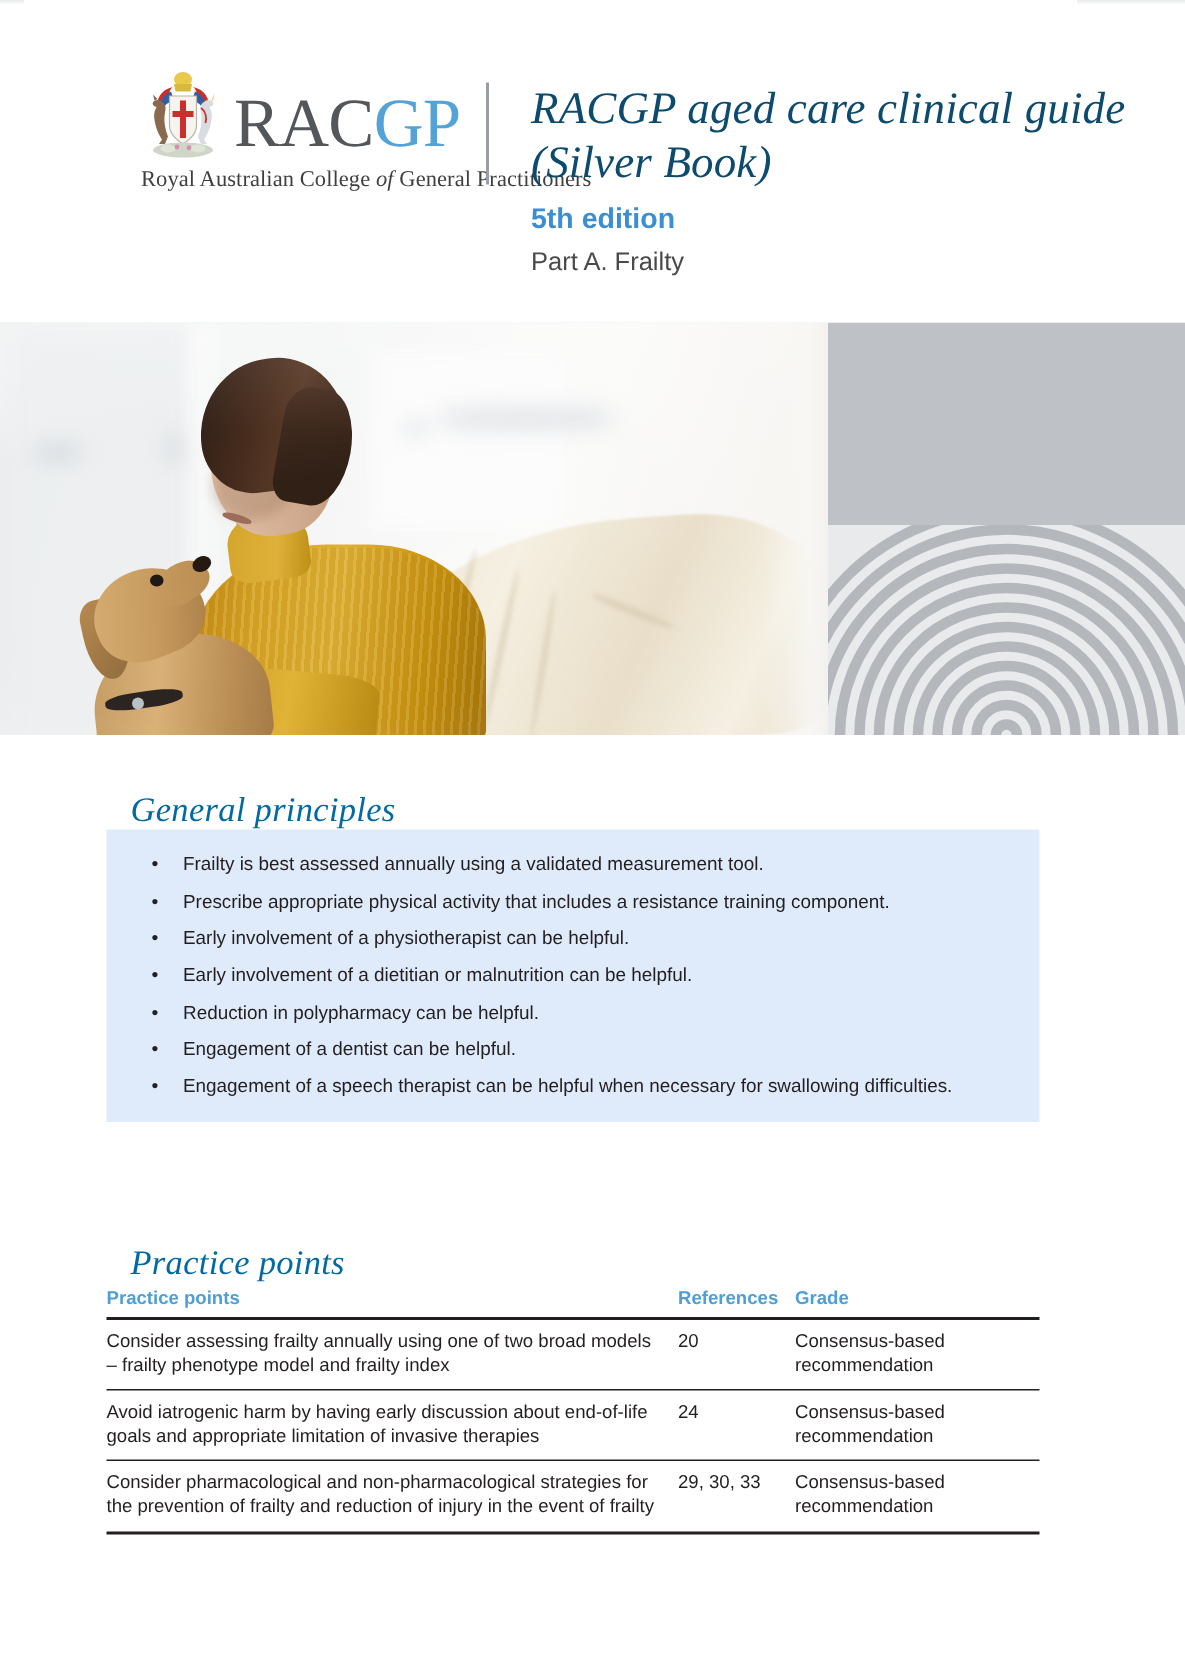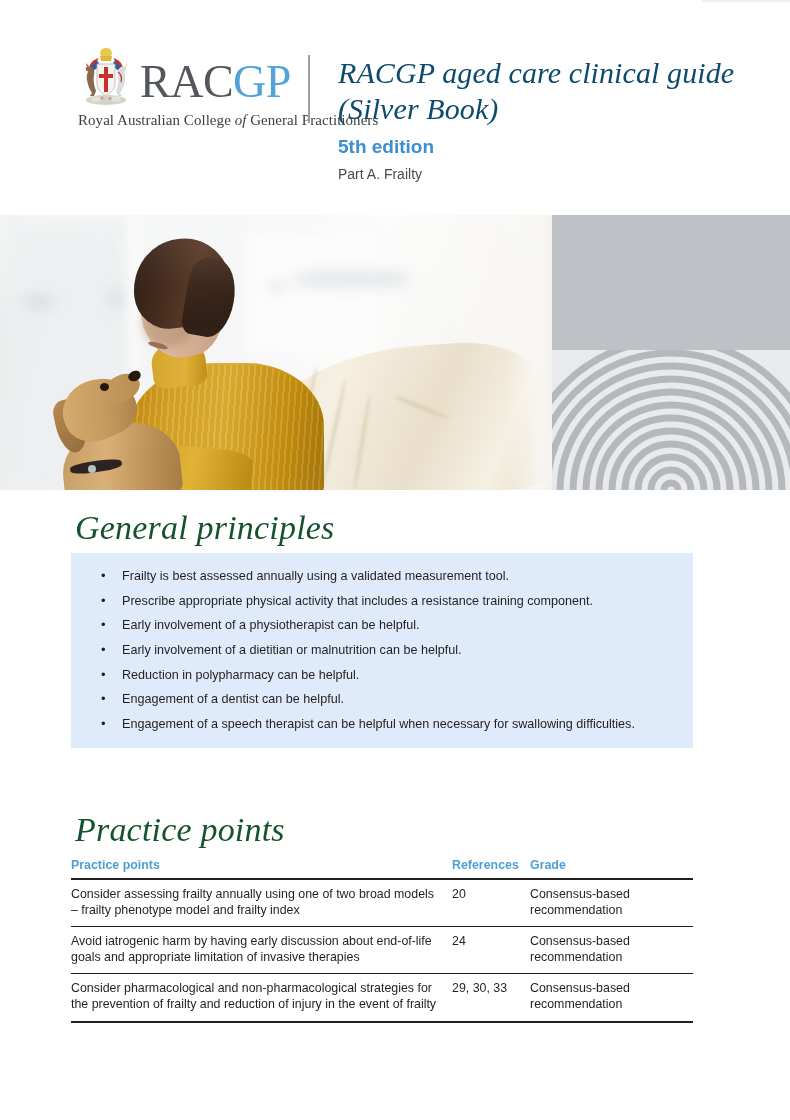--- a/index.html
+++ b/index.html
@@ -19,21 +19,21 @@
   
   .page-top-rule {
     position: absolute; top: 0; left: 0;
     width: 790px; height: 3px;
     background: linear-gradient(to bottom, #e9eaec 0%, #f4f5f6 60%, #ffffff 100%);
   }
 
   
   .header {
     position: absolute;
-    left: 0; top: 0;
+    left: 16px; top: 0;
     width: 702px; height: 215px;
     background: #ffffff;
   }
   .brand {
     position: absolute;
     left: 78px; top: 46px;
     width: 214px;
   }
   .brand-row {
     display: flex;
@@ -93,21 +93,21 @@
     font-family: "Liberation Sans", sans-serif;
     font-weight: bold;
     font-size: 19px;
     line-height: 22px;
     color: #3b8ed0;
   }
   .doc-part {
     margin: 6px 0 0 0;
     font-family: "Liberation Sans", sans-serif;
     font-weight: 400;
-    font-size: 14px;
+    font-size: 17px;
     line-height: 21px;
     color: #4a4a4c;
   }
 
   
   .hero {
     position: absolute;
     left: 0; top: 215px;
     width: 790px; height: 275px;
     overflow: hidden;
@@ -356,24 +356,24 @@
   
   .content {
     position: absolute;
     left: 0; top: 490px;
     width: 790px;
   }
   .section-heading {
     font-family: "Liberation Serif", serif;
     font-style: italic;
     font-weight: 400;
-    color: #14532d;
-    font-size: 34px;
+    color: #0369a1;
+    font-size: 23px;
     line-height: 32px;
-    margin: 4px;
+    margin: 16px;
     letter-spacing: 0.2px;
   }
   #general-principles-heading { position: absolute; left: 71px; top: 18px; }
 
   .principles-box {
     position: absolute;
     left: 71px; top: 63px;
     width: 622px;
     background: #dfeaFB;
     background: #dfeafb;

